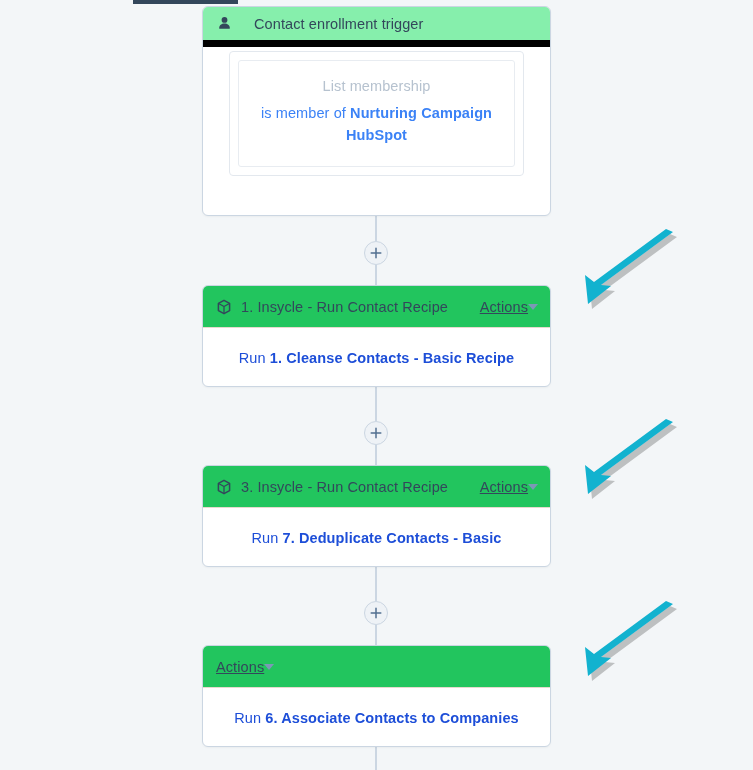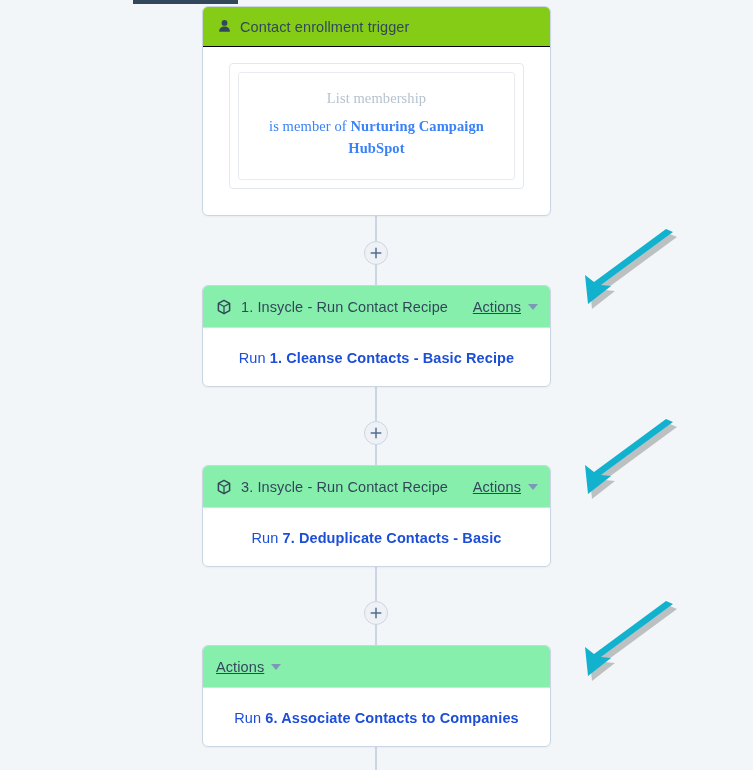--- a/index.html
+++ b/index.html
@@ -51,37 +51,36 @@
     border-radius: 6px;
     box-shadow: 0 1px 2px rgba(0,0,0,0.04);
     overflow: hidden;
   }
 
   
   #trigger-card { top: 6px; height: 210px; }
 
   .trigger-header {
     height: 40px;
-    background: #84cc16;
-    border-bottom: 1px solid #000000;
+    background: #86efac;
+    border-bottom: 7px solid #000000;
     display: flex;
     align-items: center;
     padding: 0 14px;
-    gap: 8px;
+    gap: 22px;
   }
   .trigger-header-title {
     font-size: 14.5px;
     color: #33475b;
     letter-spacing: 0.1px;
   }
   .person-icon { width: 15px; height: 15px; display: block; flex: none; }
 
   .trigger-body {
-    padding: 16px 26px 18px 26px;
-    font-family: Liberation Serif, serif;
+    padding: 4px 26px 18px 26px;
   }
   .filter-outer-box {
     border: 1px solid #e3e8ee;
     border-radius: 4px;
     padding: 8px;
   }
   .filter-inner-box {
     border: 1px solid #e8ecf1;
     border-radius: 3px;
     padding: 17px 14px 19px 14px;
@@ -102,21 +101,21 @@
   .filter-criteria b { font-weight: 700; }
 
   
   .action-card { height: 102px; }
   #action-card-1 { top: 285px; }
   #action-card-2 { top: 465px; }
   #action-card-3 { top: 645px; }
 
   .action-header {
     height: 42px;
-    background: #86efac;
+    background: #22c55e;
     border-bottom: 1px solid #e8d9cd;
     display: flex;
     align-items: center;
     padding: 0 12px 0 13px;
   }
   .action-header-left {
     display: flex;
     align-items: center;
     gap: 9px;
     flex: 1;
@@ -126,21 +125,20 @@
   .action-header-title {
     font-size: 14.5px;
     color: #33475b;
     letter-spacing: 0.1px;
     white-space: nowrap;
   }
 
   .actions-menu {
     display: flex;
     align-items: center;
-    gap: 7px;
     cursor: pointer;
     flex: none;
   }
   .actions-label {
     font-size: 14.5px;
     color: #33475b;
     text-decoration: underline;
     letter-spacing: 0.1px;
   }
   .caret-down {

